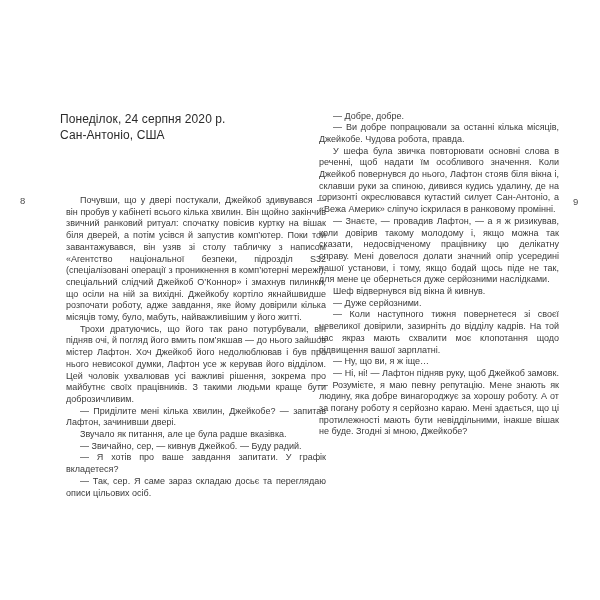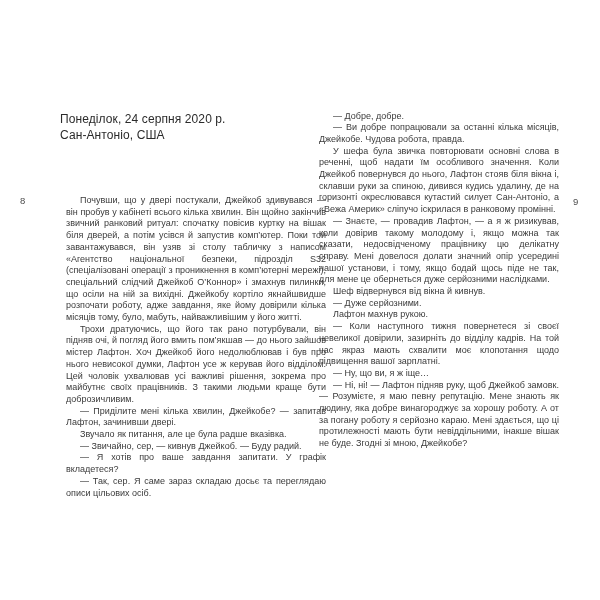--- a/index.html
+++ b/index.html
@@ -89,19 +89,18 @@
       <p class="para">— Так, сер. Я саме зараз складаю досьє та переглядаю описи цільових осіб.</p>
     </div>
 
   <div class="text-col" id="body-right">
       <p class="para">— Добре, добре.</p>
       <p class="para">— Ви добре попрацювали за останні кілька місяців, Джейкобе. Чудова робота, правда.</p>
       <p class="para">У шефа була звичка повторювати основні слова в реченні, щоб надати їм особливого значення. Коли Джейкоб повернувся до нього, Лафтон стояв біля вікна і, склавши руки за спиною, дивився кудись удалину, де на горизонті окреслювався кутастий силует Сан-Антоніо, а «Вежа Америк» сліпучо іскрилася в ранковому промінні.</p>
       <p class="para">— Знаєте, — провадив Лафтон, — а я ж ризикував, коли довірив такому молодому і, якщо можна так сказати, недосвідченому працівнику цю делікатну справу. Мені довелося долати значний опір усередині нашої установи, і тому, якщо бодай щось піде не так, для мене це обернеться дуже серйозними наслідками.</p>
       <p class="para">Шеф відвернувся від вікна й кивнув.</p>
       <p class="para">— Дуже серйозними.</p>
-      <p class="para">Лафтон махнув рукою.</p>
       <p class="para">— Коли наступного тижня повернетеся зі своєї невеликої довірили, зазирніть до відділу кадрів. На той час якраз мають схвалити моє клопотання щодо підвищення вашої зарплатні.</p>
       <p class="para">— Ну, що ви, я ж іще…</p>
       <p class="para">— Ні, ні! — Лафтон підняв руку, щоб Джейкоб замовк. — Розумієте, я маю певну репутацію. Мене знають як людину, яка добре винагороджує за хорошу роботу. А от за погану роботу я серйозно караю. Мені здається, що ці протилежності мають бути невіддільними, інакше вішак не буде. Згодні зі мною, Джейкобе?</p>
     </div>
 
 </div>
 
 </body></html>

